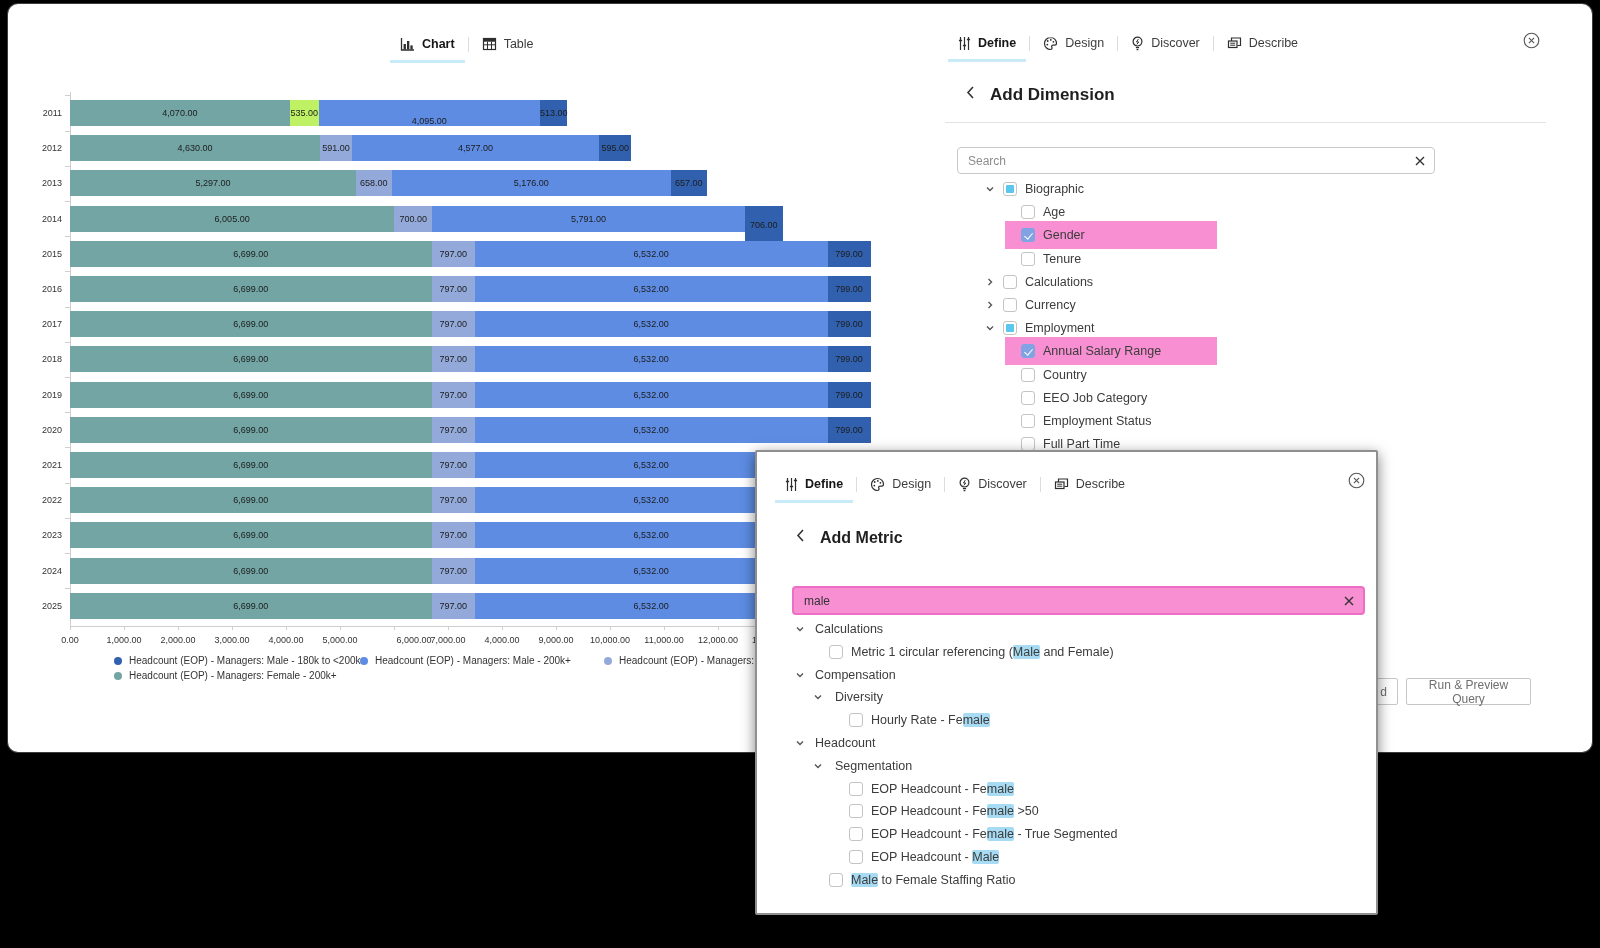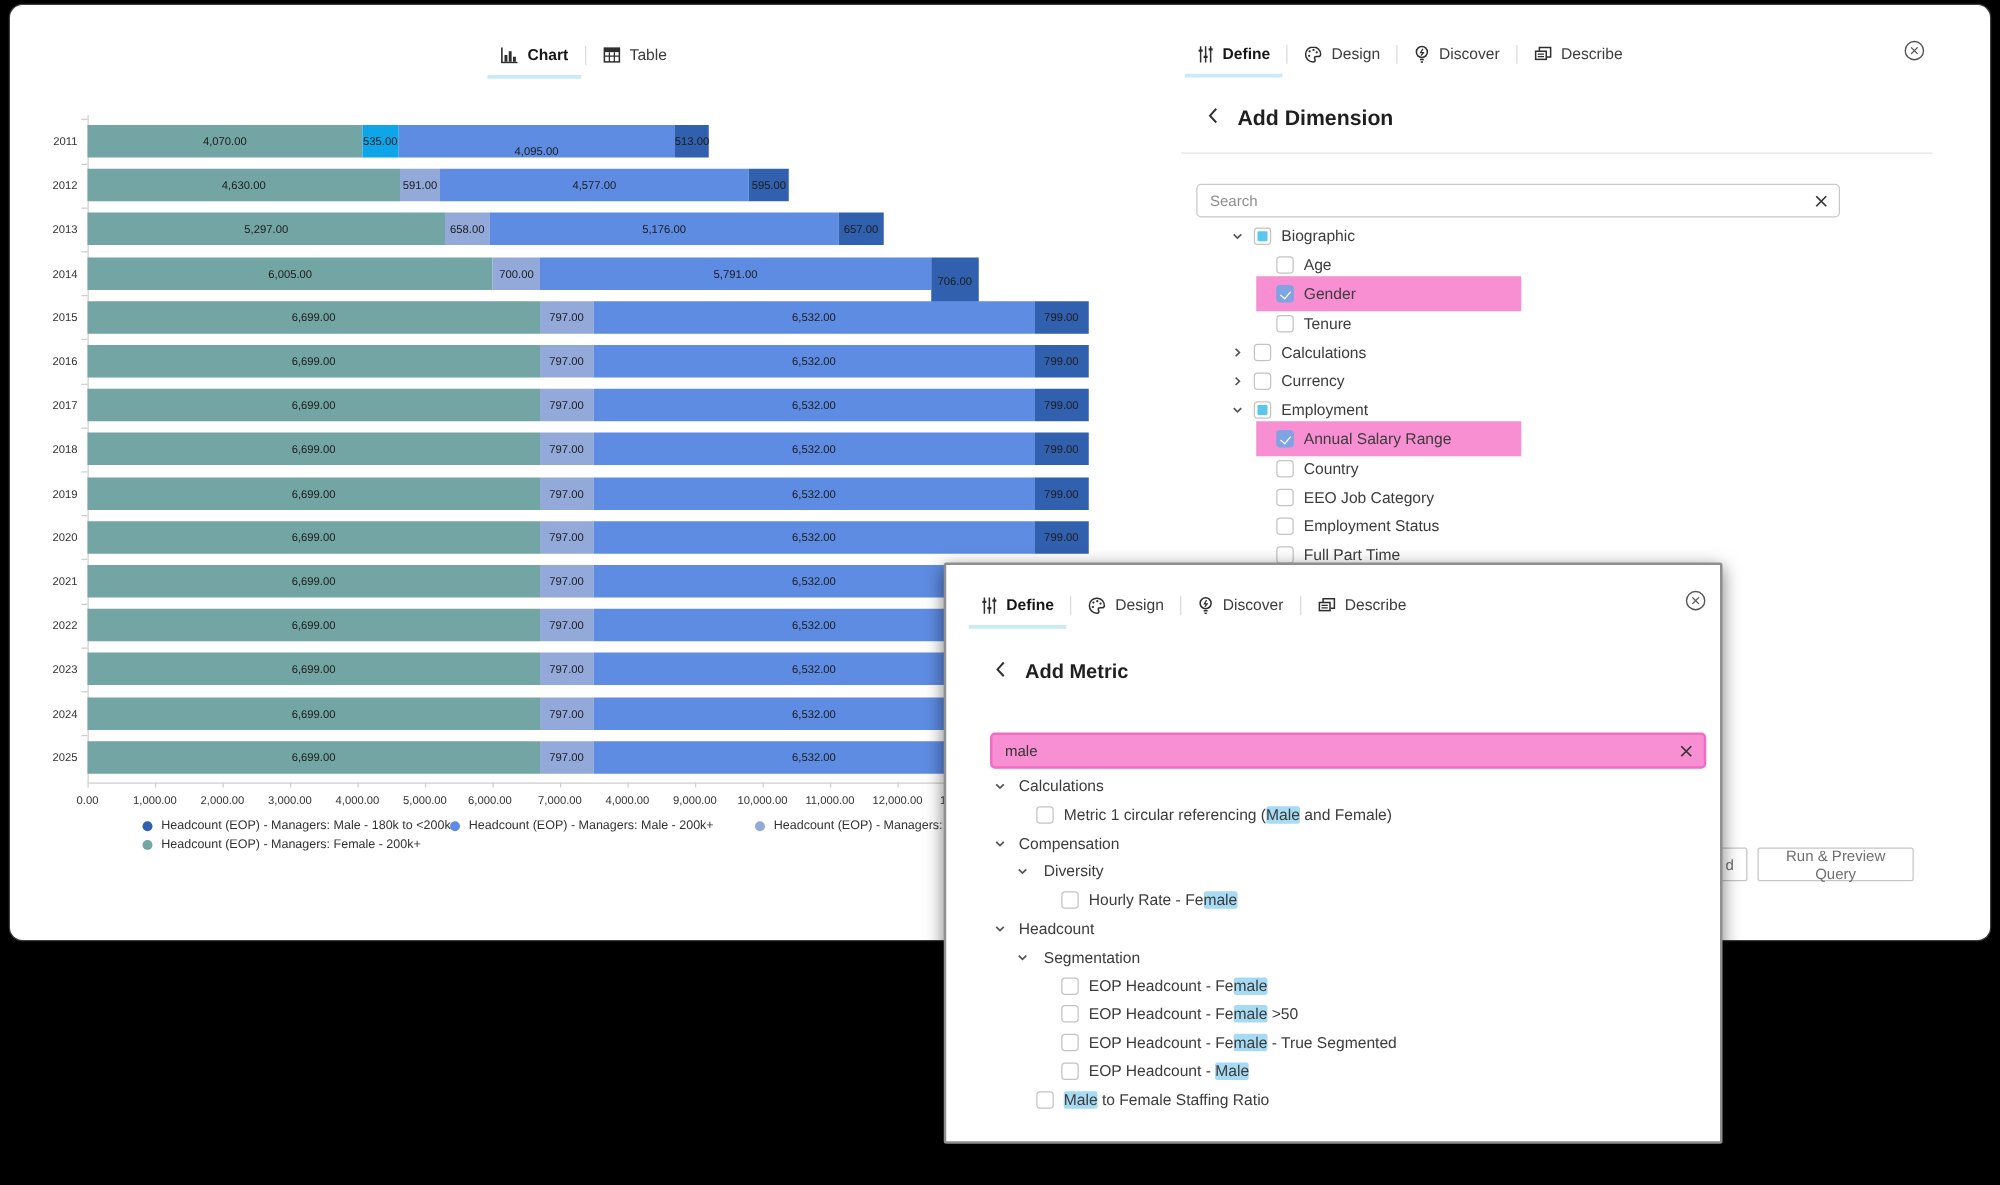--- a/index.html
+++ b/index.html
@@ -79,21 +79,21 @@
         <span>Table</span>
       </div>
     </div>
   <div id="chart">
       <div class="axisline" style="left: 62px; top: 88px; width: 1px; height: 534px;"></div>
       <div class="axisline" style="left: 57px; top: 91.4px; width: 5px; height: 1px;"></div>
       <div class="ylab" style="left: 18px; top: 104px;">2011</div>
       <div class="seg" style="left: 62px; top: 96px; width: 219.78px; height: 26px; background: rgb(115, 165, 164);">
         <span>4,070.00</span>
       </div>
-      <div class="seg" style="left: 281.78px; top: 96px; width: 28.89px; height: 26px; background: #0ea5e9;">
+      <div class="seg" style="left: 281.78px; top: 96px; width: 28.89px; height: 26px; background: #bef264;">
         <span>535.00</span>
       </div>
       <div class="seg" style="left: 310.67px; top: 96px; width: 221.13px; height: 26px; background: rgb(93, 140, 226); align-items: flex-end;">
         <span>4,095.00</span>
       </div>
       <div class="seg" style="left: 531.8px; top: 96px; width: 27.702px; height: 26px; background: rgb(49, 96, 174);">
         <span>513.00</span>
       </div>
       <div class="axisline" style="left: 57px; top: 126.6px; width: 5px; height: 1px;"></div>
       <div class="ylab" style="left: 18px; top: 139.2px;">2012</div>
@@ -298,21 +298,21 @@
       <div class="xlab" style="left: 84px; top: 631px;">1,000.00</div>
       <div class="axisline" style="left: 170px; top: 622px; width: 1px; height: 4px;"></div>
       <div class="xlab" style="left: 138px; top: 631px;">2,000.00</div>
       <div class="axisline" style="left: 224px; top: 622px; width: 1px; height: 4px;"></div>
       <div class="xlab" style="left: 192px; top: 631px;">3,000.00</div>
       <div class="axisline" style="left: 278px; top: 622px; width: 1px; height: 4px;"></div>
       <div class="xlab" style="left: 246px; top: 631px;">4,000.00</div>
       <div class="axisline" style="left: 332px; top: 622px; width: 1px; height: 4px;"></div>
       <div class="xlab" style="left: 300px; top: 631px;">5,000.00</div>
       <div class="axisline" style="left: 386px; top: 622px; width: 1px; height: 4px;"></div>
-      <div class="xlab" style="left: 352px; top: 631px;">6,000.00</div>
+      <div class="xlab" style="left: 374px; top: 631px;">6,000.00</div>
       <div class="axisline" style="left: 440px; top: 622px; width: 1px; height: 4px;"></div>
       <div class="xlab" style="left: 408px; top: 631px;">7,000.00</div>
       <div class="axisline" style="left: 494px; top: 622px; width: 1px; height: 4px;"></div>
       <div class="xlab" style="left: 462px; top: 631px;">4,000.00</div>
       <div class="axisline" style="left: 548px; top: 622px; width: 1px; height: 4px;"></div>
       <div class="xlab" style="left: 516px; top: 631px;">9,000.00</div>
       <div class="axisline" style="left: 602px; top: 622px; width: 1px; height: 4px;"></div>
       <div class="xlab" style="left: 570px; top: 631px;">10,000.00</div>
       <div class="axisline" style="left: 656px; top: 622px; width: 1px; height: 4px;"></div>
       <div class="xlab" style="left: 624px; top: 631px;">11,000.00</div>
@@ -392,21 +392,21 @@
       </svg></div>
 
   <div class="hdr" style="left:957px;top:81px;font-size:17px">
     <span class="ic" id="backChev1"><svg width="11" height="15" viewBox="0 0 11 15">
           <path d="M8 2 3 7.5 8 13" fill="none" stroke="#333" stroke-width="1.6"></path>
         </svg></span>
     <span>Add Dimension</span>
   </div>
   <div class="divider" style="left:937px;top:118px;width:601px"></div>
 
-  <div class="search" style="left:949px;top:143px;width:515px;height:27px">
+  <div class="search" style="left:949px;top:143px;width:478px;height:27px">
     <input placeholder="Search" style="">
     <span class="clr" id="srchX1">
         <svg width="12" height="12" viewBox="0 0 12 12">
           <path d="M2 2l8 8M10 2l-8 8" stroke="#333" stroke-width="1.4"></path>
         </svg>
       </span>
   </div>
 
   <div id="dimTree" class="abs" style="left:932px;top:0;width:640px;height:748px">
       <div class="trow" style="left: 0px; top: 174px; width: 620px;">

